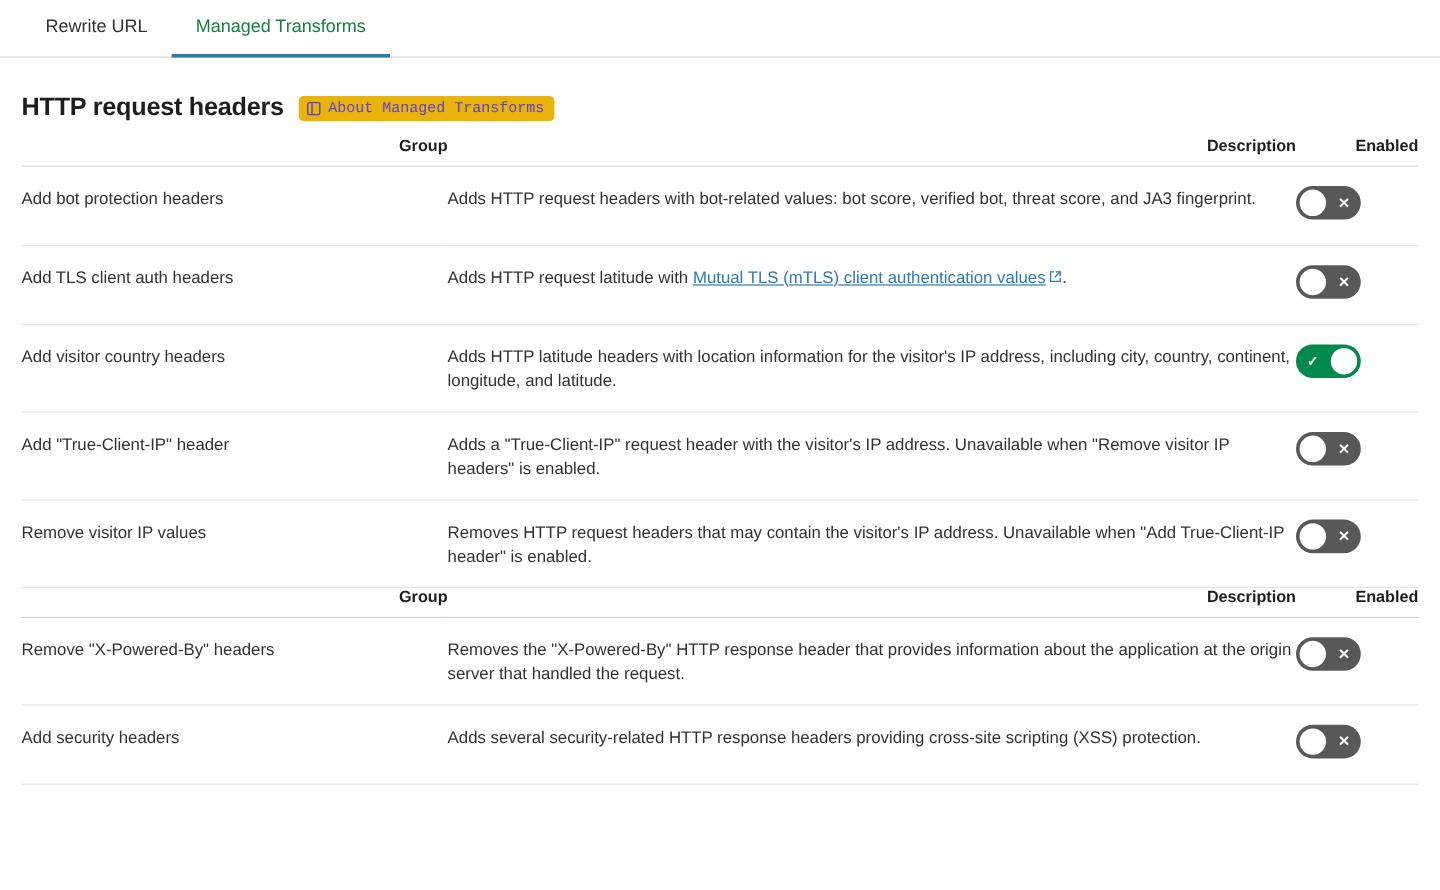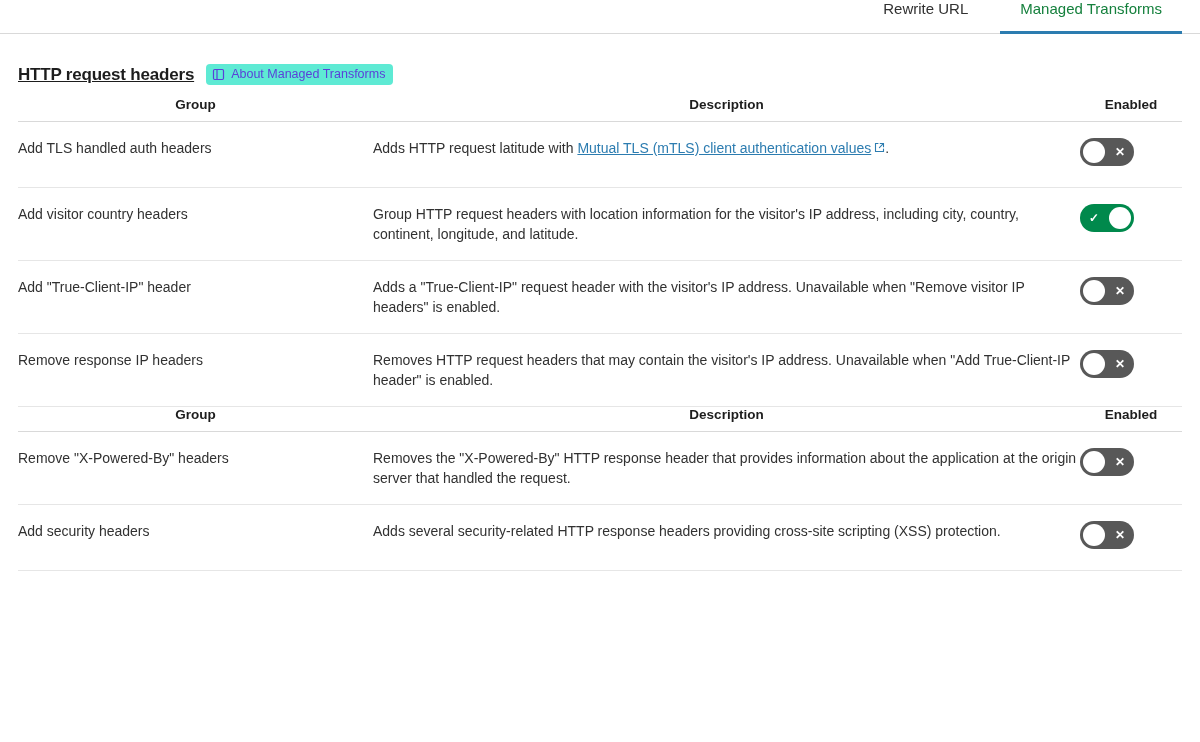--- a/index.html
+++ b/index.html
@@ -10,25 +10,24 @@
     font-family: "Liberation Sans", sans-serif;
     color: #313131;
     overflow: hidden;
   }
   .page { width: 1200px; height: 742px; position: relative; }
 
   
   .tabbar {
     display: flex;
     align-items: flex-end;
-    height: 34px;
+    height: 48px;
     border-bottom: 1px solid #d9d9d9;
     padding: 0 18px;
-    gap: 12px;
-    justify-content: flex-end;
+    gap: 0;
   }
   .tab {
     font-size: 15px;
     color: #313131;
     padding: 0 20px 13px 20px;
     cursor: pointer;
     white-space: nowrap;
     border-bottom: 3px solid transparent;
     margin-bottom: -1px;
     line-height: 18px;
@@ -42,53 +41,53 @@
   
   .section { padding: 0 18px; }
   .section-head {
     display: flex;
     align-items: center;
     gap: 12px;
     margin-top: 30px;
     margin-bottom: 12px;
   }
   .section-title {
-    font-size: 17px;
+    font-size: 21px;
     font-weight: bold;
     color: #1d1d1d;
     letter-spacing: -0.2px;
-    text-decoration: underline;
   }
   .about-pill {
     display: inline-flex;
     align-items: center;
     gap: 6px;
-    background: #5eead4;
+    background: #eab308;
     color: #5a41d8;
     border-radius: 4px;
     padding: 3px 8px 3px 6px;
     font-size: 12.5px;
     cursor: pointer;
     line-height: 15px;
+    font-family: Liberation Mono, monospace;
   }
   .about-pill .bookicon {
     width: 13px; height: 13px;
     display: inline-block;
     position: relative;
     flex: none;
   }
 
   
   table.mt {
     width: 100%;
     border-collapse: collapse;
     table-layout: fixed;
   }
   table.mt th {
-    text-align: center;
+    text-align: right;
     font-size: 13.5px;
     font-weight: bold;
     color: #1d1d1d;
     padding: 0 0 9px 0;
     border-bottom: 1px solid #d9d9d9;
   }
   table.mt td {
     font-size: 14px;
     color: #313131;
     padding: 16px 0;
@@ -178,62 +177,72 @@
           <col class="c-en">
         </colgroup>
       <thead>
         <tr>
           <th>Group</th>
           <th>Description</th>
           <th>Enabled</th>
         </tr>
       </thead>
       <tbody>
-
-        <tr>
-          <td class="cell-group">Add TLS handled auth headers</td>
+        <tr>
+          <td class="cell-group">Add bot protection headers</td>
+          <td class="cell-desc">Adds HTTP request headers with bot-related values: bot score, verified bot, threat score, and JA3 fingerprint.</td>
+          <td class="toggle-cell">
+            <div class="toggle">
+              <div class="knob"></div>
+              <div class="mark">✕</div>
+            </div>
+          </td>
+        </tr>
+
+        <tr>
+          <td class="cell-group">Add TLS client auth headers</td>
           <td class="cell-desc">
             <span>Adds HTTP request latitude with </span><a class="desc-link" href="#">Mutual TLS (mTLS) client authentication values</a><span class="extlink"><svg width="11" height="11" viewBox="0 0 11 11" fill="none">
                   <path d="M4 1.5H1.5V9.5H9.5V7" stroke="#2c7cb0" stroke-width="1.1" stroke-linecap="round"></path>
                   <path d="M6.2 1.5H9.5V4.8" stroke="#2c7cb0" stroke-width="1.1" stroke-linecap="round"></path>
                   <path d="M9.3 1.7L5.4 5.6" stroke="#2c7cb0" stroke-width="1.1" stroke-linecap="round"></path>
                 </svg></span><span>.</span>
           </td>
           <td class="toggle-cell">
             <div class="toggle">
               <div class="knob"></div>
               <div class="mark">✕</div>
             </div>
           </td>
         </tr>
 
         <tr>
           <td class="cell-group">Add visitor country headers</td>
-          <td class="cell-desc">Group HTTP request headers with location information for the visitor's IP address, including city, country, continent, longitude, and latitude.</td>
+          <td class="cell-desc">Adds HTTP latitude headers with location information for the visitor's IP address, including city, country, continent, longitude, and latitude.</td>
           <td class="toggle-cell">
             <div class="toggle on">
               <div class="knob"></div>
               <div class="mark">✓</div>
             </div>
           </td>
         </tr>
 
         <tr>
           <td class="cell-group">Add "True-Client-IP" header</td>
           <td class="cell-desc">Adds a "True-Client-IP" request header with the visitor's IP address. Unavailable when "Remove visitor IP headers" is enabled.</td>
           <td class="toggle-cell">
             <div class="toggle">
               <div class="knob"></div>
               <div class="mark">✕</div>
             </div>
           </td>
         </tr>
 
         <tr>
-          <td class="cell-group">Remove response IP headers</td>
+          <td class="cell-group">Remove visitor IP values</td>
           <td class="cell-desc">Removes HTTP request headers that may contain the visitor's IP address. Unavailable when "Add True-Client-IP header" is enabled.</td>
           <td class="toggle-cell">
             <div class="toggle">
               <div class="knob"></div>
               <div class="mark">✕</div>
             </div>
           </td>
         </tr>
       </tbody>
     </table>

